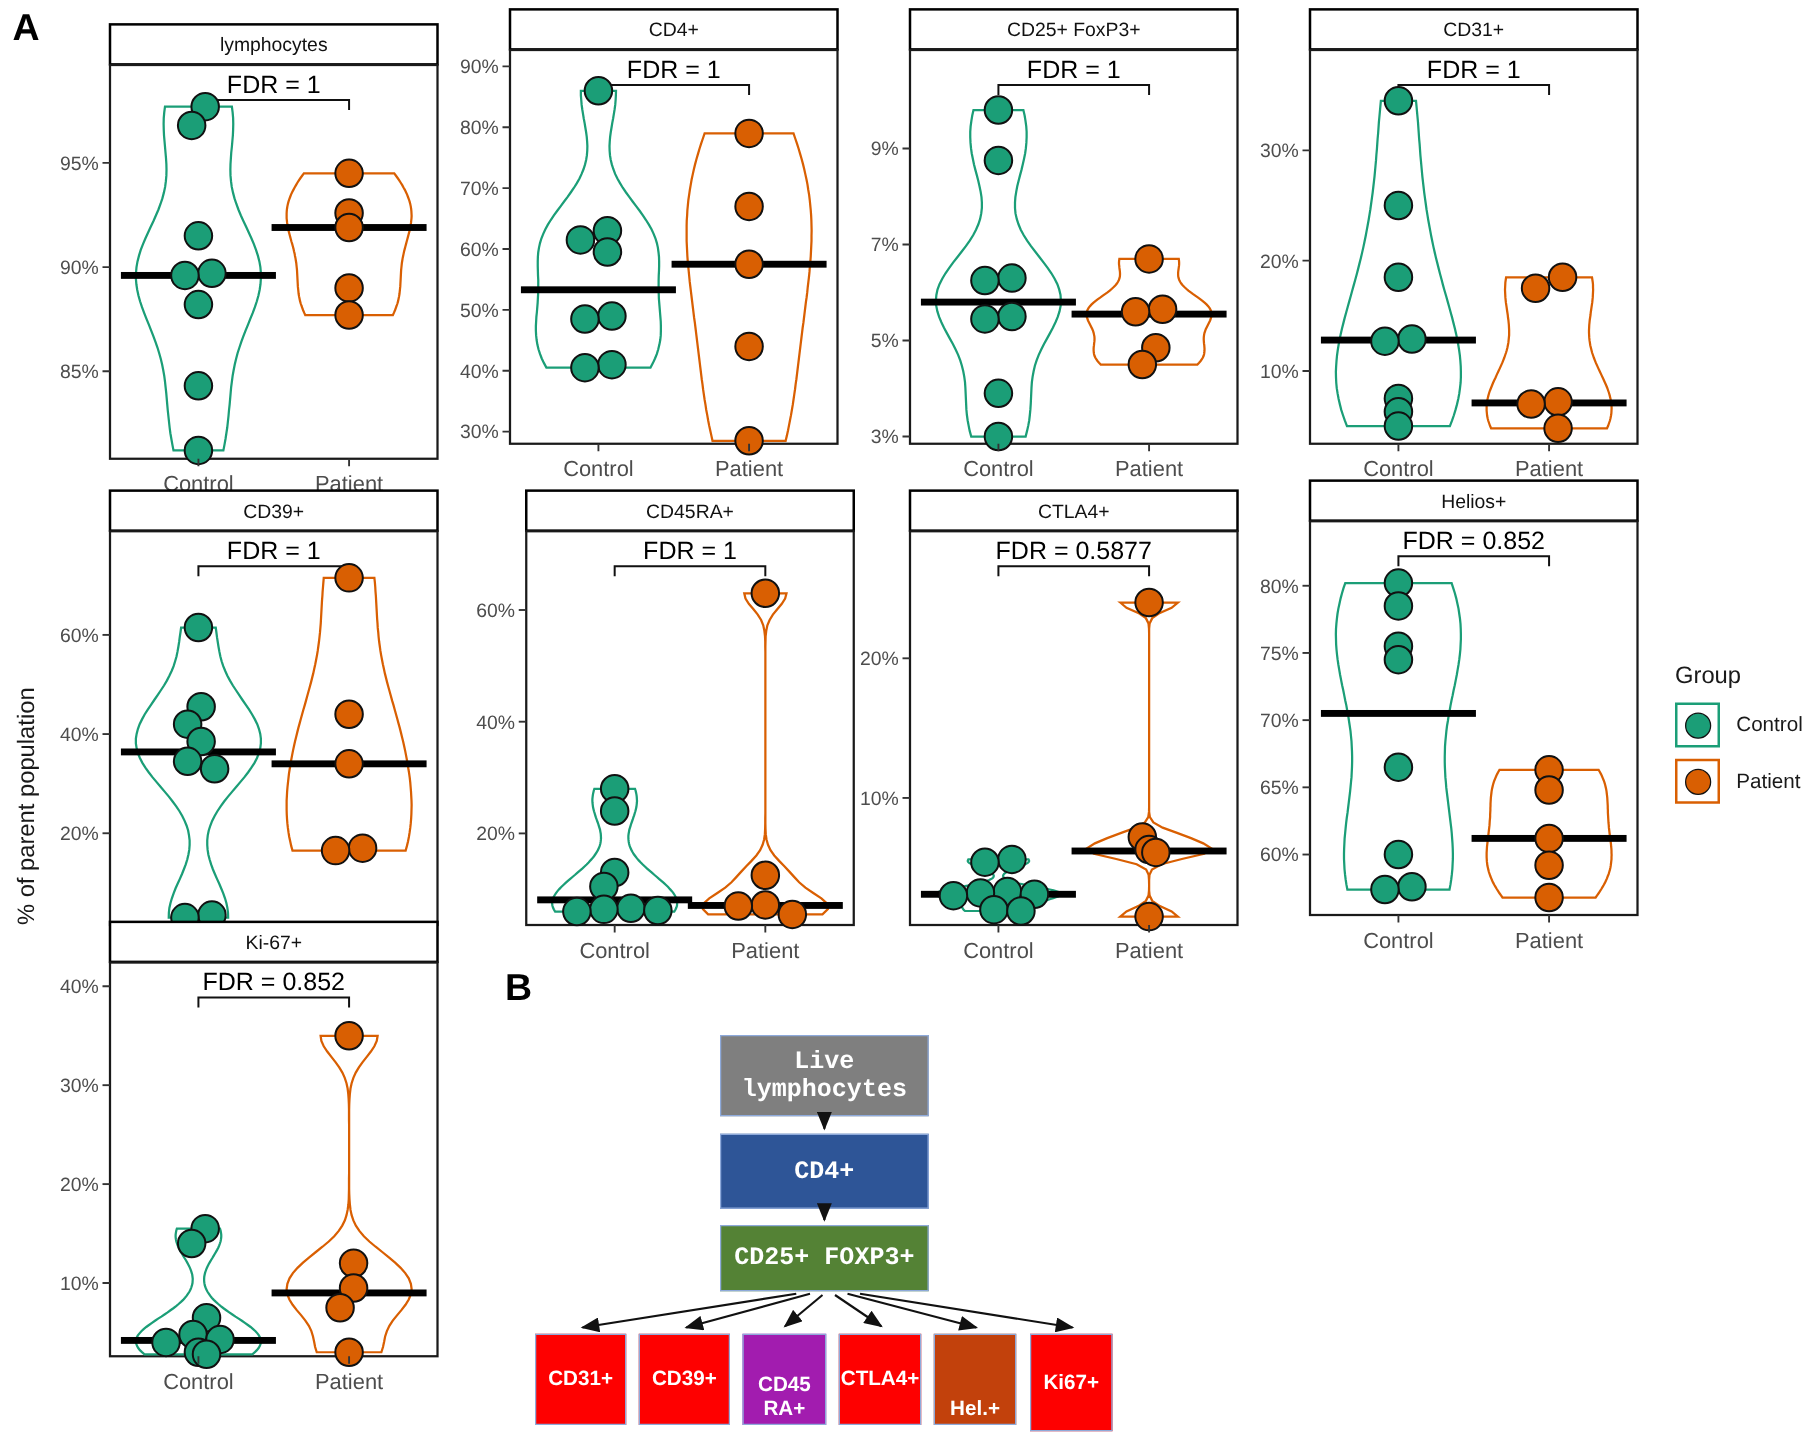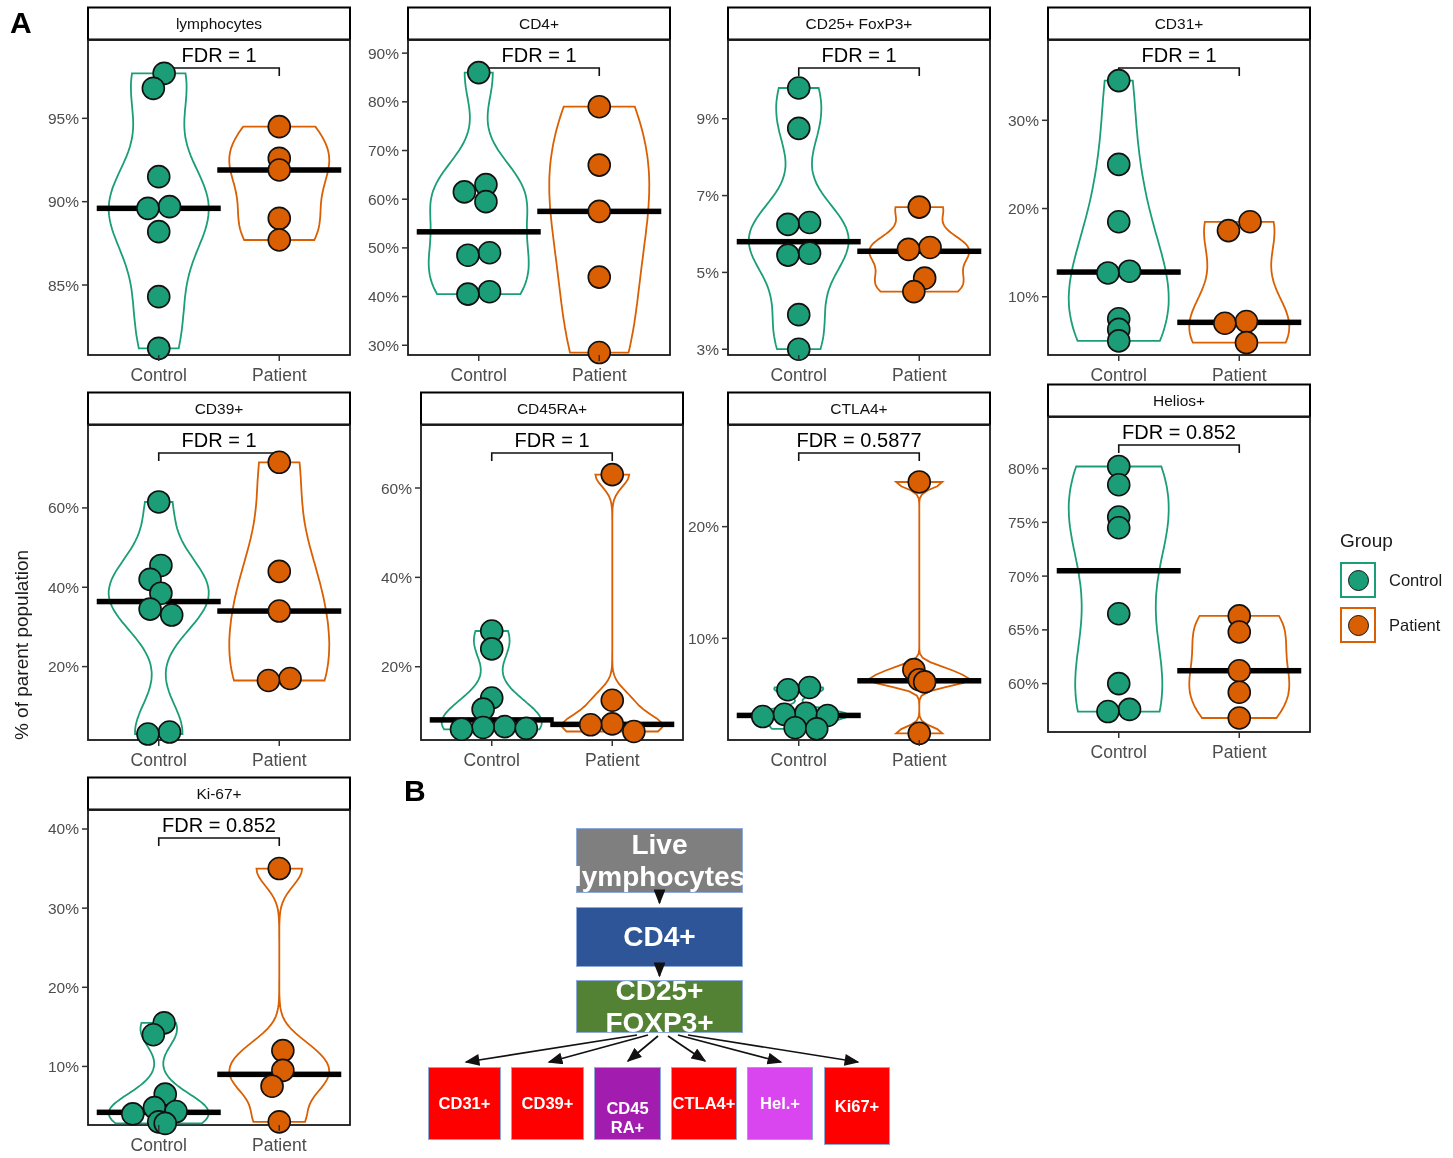--- a/index.html
+++ b/index.html
@@ -13,32 +13,32 @@
   .legend{position:absolute;width:130px;}
   .legend-title{font-size:19px;color:#1a1a1a;margin-bottom:10px;}
   .legend-item{display:flex;align-items:center;margin-bottom:9px;}
   .swatch{width:32px;height:32px;border:2px solid #000;background:#fff;
           display:flex;align-items:center;justify-content:center;flex:0 0 auto;}
   .dot{width:19px;height:19px;border-radius:50%;border:1.6px solid #111;}
   .legend-label{font-size:16.5px;color:#1a1a1a;margin-left:13px;}
   .fbox{position:absolute;display:flex;align-items:center;justify-content:center;
         color:#fff;font-weight:bold;border:1.6px solid #8eaadb;text-align:center;
         box-sizing:border-box;}
-  .fnode{font-size:28px;}
+  .fnode{font-size:20px;font-family:Liberation Mono, monospace;}
   .fleaf{font-size:16.5px;line-height:1.15;padding:2px;}
   .arrows{position:absolute;}
 </style>
 </head>
 <body>
 
 <div class="fig">
 
   <span class="seclab" style="left:10px;top:6px;position:absolute">A</span>
 
-  <div class="vp" style="left:24px;top:6px"><svg width="330" height="381">
+  <div class="vp" style="left:24px;top:18px"><svg width="330" height="381">
         <rect x="64" y="1.5" width="262" height="32" fill="#fff" stroke="#000" stroke-width="2"></rect>
         <text x="195" y="23" text-anchor="middle" font-size="15.5" fill="#111">lymphocytes</text>
         <rect x="64" y="34" width="262" height="315" fill="none" stroke="#1a1a1a" stroke-width="1.8"></rect>
         <line x1="58" x2="64" y1="279" y2="279" stroke="#333" stroke-width="1.5"></line>
         <text x="55" y="284.5" text-anchor="end" font-size="15.5" fill="#4d4d4d">85%</text>
         <line x1="58" x2="64" y1="195.66666666666669" y2="195.66666666666669" stroke="#333" stroke-width="1.5"></line>
         <text x="55" y="201.16666666666669" text-anchor="end" font-size="15.5" fill="#4d4d4d">90%</text>
         <line x1="58" x2="64" y1="112.33333333333336" y2="112.33333333333336" stroke="#333" stroke-width="1.5"></line>
         <text x="55" y="117.83333333333336" text-anchor="end" font-size="15.5" fill="#4d4d4d">95%</text>
         <path d="M134.74,70 L134.74,62 L255.26,62 L255.26,70" fill="none" stroke="#111" stroke-width="1.6"></path>
@@ -308,21 +308,21 @@
         <path d="M215.6,232.9 L214.6,234.6 L213.7,236.3 L212.9,238.0 L212.2,239.7 L211.5,241.4 L210.9,243.1 L210.4,244.8 L210.0,246.5 L209.6,248.2 L209.3,249.9 L209.1,251.6 L208.9,253.3 L208.7,255.0 L208.6,256.7 L208.5,258.4 L208.4,260.1 L208.4,261.8 L208.3,263.5 L208.3,265.2 L208.2,266.9 L208.1,268.6 L208.1,270.3 L208.0,272.0 L207.8,273.7 L207.7,275.4 L207.6,277.1 L207.4,278.9 L207.2,280.6 L207.0,282.3 L206.8,284.0 L206.6,285.7 L206.4,287.4 L206.2,289.1 L206.0,290.8 L205.8,292.5 L205.6,294.2 L205.5,295.9 L205.4,297.6 L205.3,299.3 L205.3,301.0 L205.3,302.7 L205.4,304.4 L205.5,306.1 L205.7,307.8 L205.9,309.5 L206.3,311.2 L206.7,312.9 L207.1,314.6 L207.7,316.3 L208.3,318.0 L209.0,319.7 L209.7,321.4 L210.5,323.1 L211.4,324.8 L212.4,326.5 L213.4,328.2 L214.5,329.9 L215.6,331.6 L216.8,333.3 L218.0,335.0 L292.5,335.0 L293.7,333.3 L294.9,331.6 L296.0,329.9 L297.1,328.2 L298.1,326.5 L299.1,324.8 L300.0,323.1 L300.8,321.4 L301.6,319.7 L302.2,318.0 L302.9,316.3 L303.4,314.6 L303.9,312.9 L304.3,311.2 L304.6,309.5 L304.8,307.8 L305.0,306.1 L305.2,304.4 L305.2,302.7 L305.3,301.0 L305.2,299.3 L305.2,297.6 L305.1,295.9 L304.9,294.2 L304.8,292.5 L304.6,290.8 L304.4,289.1 L304.2,287.4 L303.9,285.7 L303.7,284.0 L303.5,282.3 L303.3,280.6 L303.1,278.9 L303.0,277.1 L302.8,275.4 L302.7,273.7 L302.6,272.0 L302.5,270.3 L302.4,268.6 L302.3,266.9 L302.3,265.2 L302.2,263.5 L302.2,261.8 L302.1,260.1 L302.0,258.4 L301.9,256.7 L301.8,255.0 L301.6,253.3 L301.4,251.6 L301.2,249.9 L300.9,248.2 L300.5,246.5 L300.1,244.8 L299.6,243.1 L299.0,241.4 L298.3,239.7 L297.6,238.0 L296.8,236.3 L295.9,234.6 L294.9,232.9 Z" fill="#fff" stroke="#d95f02" stroke-width="1.8"></path>
         <rect x="193.26" y="284.97013651877126" width="124" height="5.5" fill="#000000"></rect>
         <circle cx="255.26" cy="232.89078498293517" r="11" fill="#d95f02" stroke="#111" stroke-width="1.6"></circle>
         <circle cx="255.26" cy="249.0170648464164" r="11" fill="#d95f02" stroke="#111" stroke-width="1.6"></circle>
         <circle cx="255.26" cy="287.72013651877126" r="11" fill="#d95f02" stroke="#111" stroke-width="1.6"></circle>
         <circle cx="255.26" cy="309.2218430034129" r="11" fill="#d95f02" stroke="#111" stroke-width="1.6"></circle>
         <circle cx="255.26" cy="335.023890784983" r="11" fill="#d95f02" stroke="#111" stroke-width="1.6"></circle>
         <line x1="255.26" x2="255.26" y1="349" y2="355" stroke="#333" stroke-width="1.5"></line>
         <text x="255.26" y="375" text-anchor="middle" font-size="17.5" fill="#4d4d4d">Patient</text>
       </svg></div>
-  <div class="vp" style="left:24px;top:776px"><svg width="330" height="381">
+  <div class="vp" style="left:24px;top:736px"><svg width="330" height="381">
         <rect x="64" y="1.5" width="262" height="32" fill="#fff" stroke="#000" stroke-width="2"></rect>
         <text x="195" y="23" text-anchor="middle" font-size="15.5" fill="#111">Ki-67+</text>
         <rect x="64" y="34" width="262" height="315" fill="none" stroke="#1a1a1a" stroke-width="1.8"></rect>
         <line x1="58" x2="64" y1="290.4321608040201" y2="290.4321608040201" stroke="#333" stroke-width="1.5"></line>
         <text x="55" y="295.9321608040201" text-anchor="end" font-size="15.5" fill="#4d4d4d">10%</text>
         <line x1="58" x2="64" y1="211.28643216080403" y2="211.28643216080403" stroke="#333" stroke-width="1.5"></line>
         <text x="55" y="216.78643216080403" text-anchor="end" font-size="15.5" fill="#4d4d4d">20%</text>
         <line x1="58" x2="64" y1="132.14070351758792" y2="132.14070351758792" stroke="#333" stroke-width="1.5"></line>
         <text x="55" y="137.64070351758792" text-anchor="end" font-size="15.5" fill="#4d4d4d">30%</text>
         <line x1="58" x2="64" y1="52.99497487437185" y2="52.99497487437185" stroke="#333" stroke-width="1.5"></line>
@@ -387,21 +387,21 @@
   </div>
   <div class="fbox fleaf" style="left: 511px; top: 1067px; width: 73px; height: 73px; background-color: rgb(254, 0, 0); border-color: rgb(142, 170, 219);">
     <span>CD39+</span>
   </div>
   <div class="fbox fleaf" style="left: 594px; top: 1067px; width: 67px; height: 73px; background-color: #a21caf; border-color: rgb(142, 170, 219); align-items: flex-end;">
     <span>CD45 RA+</span>
   </div>
   <div class="fbox fleaf" style="left: 671px; top: 1067px; width: 66px; height: 73px; background-color: rgb(254, 0, 0); border-color: rgb(142, 170, 219);">
     <span>CTLA4+</span>
   </div>
-  <div class="fbox fleaf" style="left: 747px; top: 1067px; width: 66px; height: 73px; background-color: #d946ef; border-color: rgb(142, 170, 219);">
+  <div class="fbox fleaf" style="left: 747px; top: 1067px; width: 66px; height: 73px; background-color: #c2410c; border-color: rgb(142, 170, 219); align-items: flex-end;">
     <span>Hel.+</span>
   </div>
   <div class="fbox fleaf" style="left: 824px; top: 1067px; width: 66px; height: 78px; background-color: rgb(254, 0, 0); border-color: rgb(142, 170, 219); text-align: right;">
     <span>Ki67+</span>
   </div>
 
   <svg class="arrows" style="left:400px;top:815px" width="660" height="345" viewBox="400 815 660 345">
     <defs>
       <marker id="ah" viewBox="0 0 10 8" refX="9" refY="4" markerWidth="9" markerHeight="7" orient="auto-start-reverse">
         <path d="M0,0 L10,4 L0,8 Z" fill="#111"></path>

